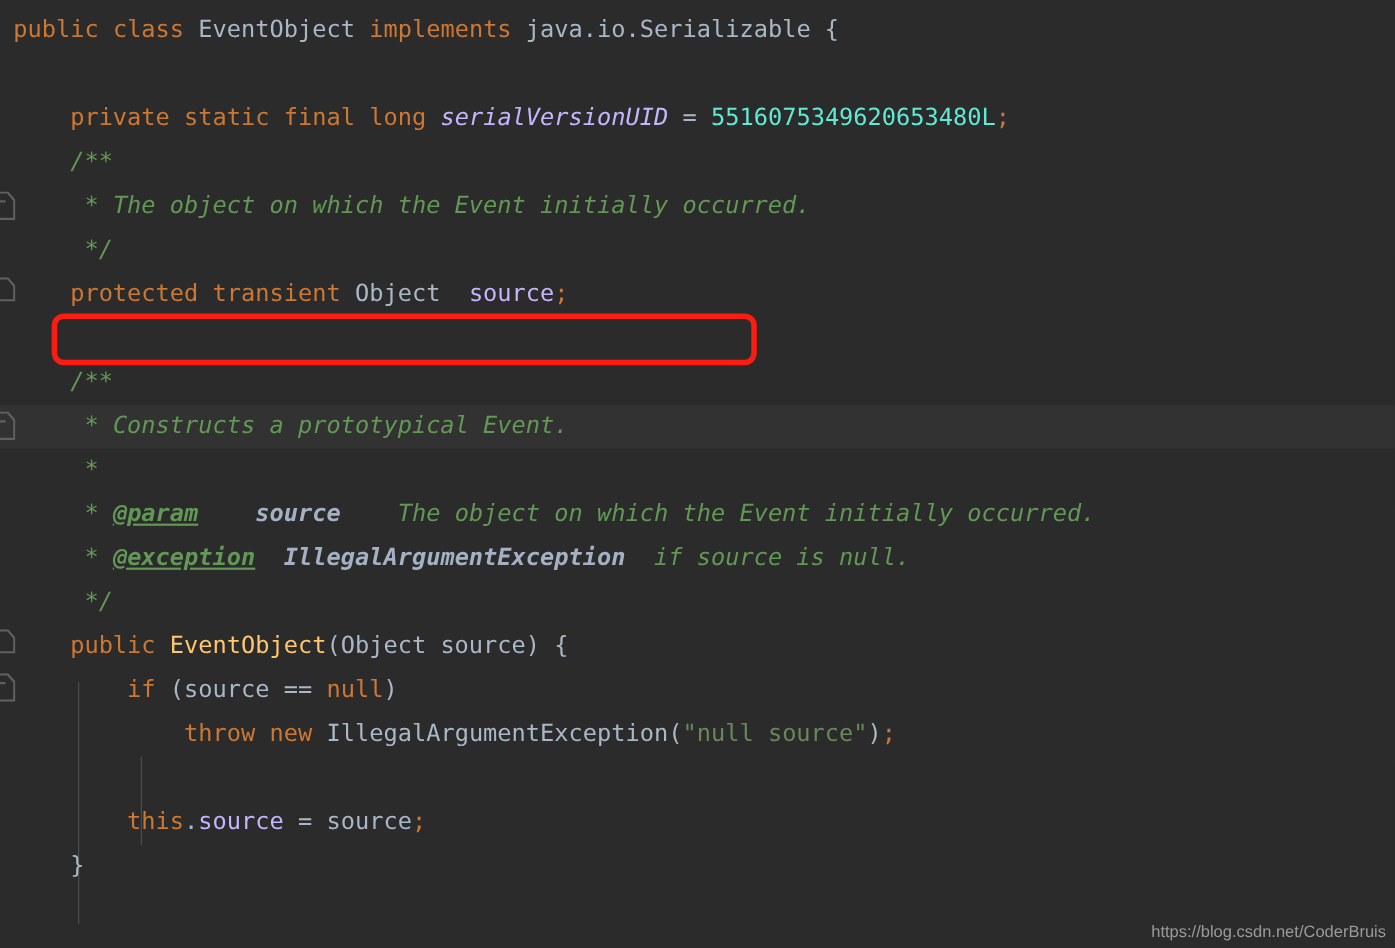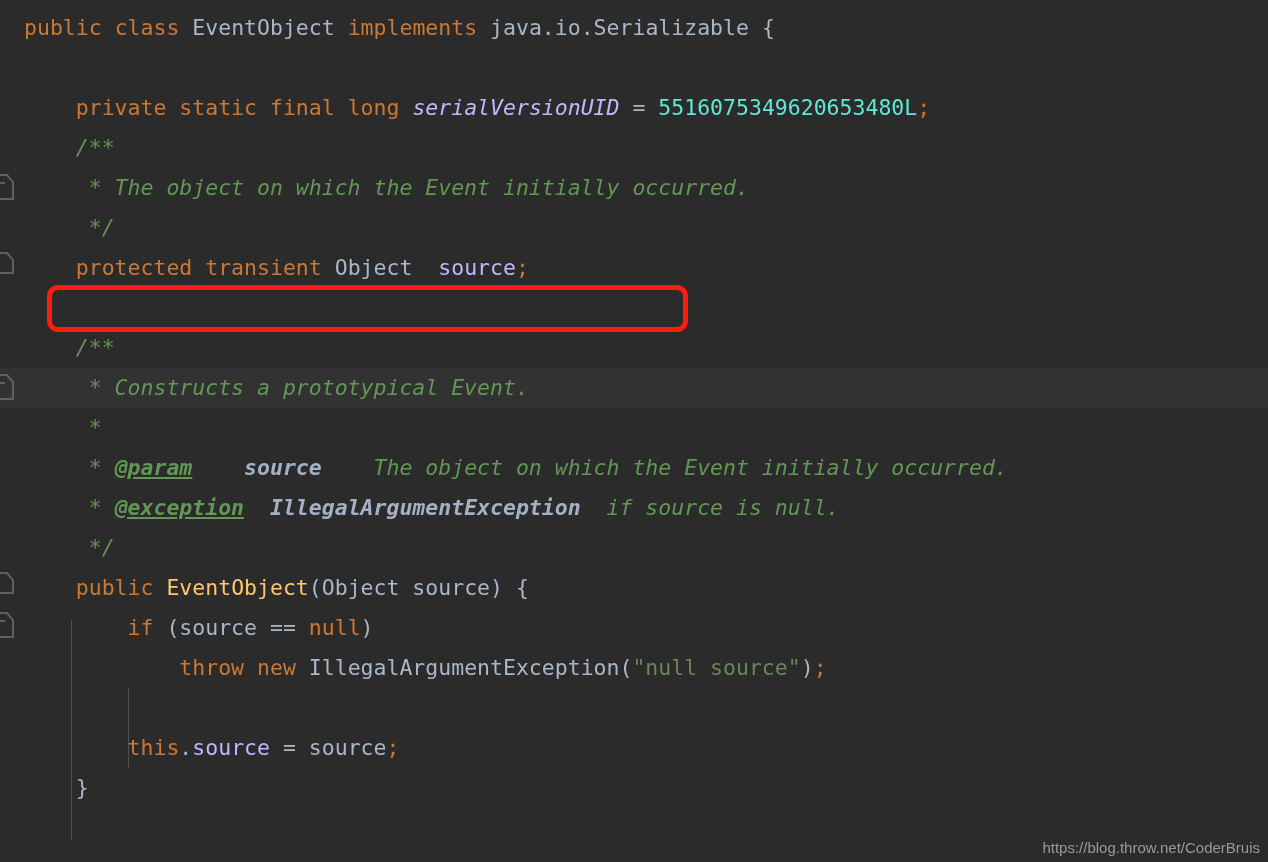--- a/index.html
+++ b/index.html
@@ -52,21 +52,21 @@
     top: 0;
     z-index: 2;
     font-size: 21.5px;
     line-height: 40px;
     white-space: pre;
     color: #a9b7c6;
     letter-spacing: 0px;
   }
   .ln {
     position: absolute;
-    left: 16px;
+    left: 4px;
     height: 40px;
     white-space: pre;
     padding-left: 8px;
   }
 
   
   .kw       { color: #cc7832; }          
   .plain    { color: #a9b7c6; }          
   .clsname  { color: #ffc66d; }          
   .field    { color: #c4b5fd; }          
@@ -137,15 +137,15 @@
     <svg width="22" height="26" viewBox="0 0 22 26">
       <path d="M1 1 H15 L21 8 V25 H1 Z" fill="none" stroke="#606060" stroke-width="2"></path>
       <line x1="5" y1="9" x2="13" y2="9" stroke="#606060" stroke-width="2"></line>
     </svg>
   </div>
 
   <div id="code"><div class="ln" style="top: 8px;"><span class="kw">public</span><span class="plain"> </span><span class="kw">class</span><span class="plain"> </span><span class="plain">EventObject</span><span class="plain"> </span><span class="kw">implements</span><span class="plain"> java.io.Serializable {</span></div><div class="ln" style="top: 48px;"></div><div class="ln" style="top: 88px;"><span class="plain">    </span><span class="kw">private</span><span class="plain"> </span><span class="kw">static</span><span class="plain"> </span><span class="kw">final</span><span class="plain"> </span><span class="kw">long</span><span class="plain"> </span><span class="field" style="font-style: italic;">serialVersionUID</span><span class="plain"> = </span><span class="num">5516075349620653480L</span><span class="kw">;</span></div><div class="ln" style="top: 128px;"><span class="plain">    </span><span class="cmt">/**</span></div><div class="ln" style="top: 168px;"><span class="plain">     </span><span class="cmt">* The object on which the Event initially occurred.</span></div><div class="ln" style="top: 208px;"><span class="plain">     </span><span class="cmt">*/</span></div><div class="ln" style="top: 248px;"><span class="plain">    </span><span class="kw">protected</span><span class="plain"> </span><span class="kw">transient</span><span class="plain"> </span><span class="plain">Object</span><span class="plain">  </span><span class="field">source</span><span class="kw">;</span></div><div class="ln" style="top: 288px;"></div><div class="ln" style="top: 328px;"><span class="plain">    </span><span class="cmt">/**</span></div><div class="ln" style="top: 368px;"><span class="plain">     </span><span class="cmt">* Constructs a prototypical Event.</span></div><div class="ln" style="top: 408px;"><span class="plain">     </span><span class="cmt">*</span></div><div class="ln" style="top: 448px;"><span class="plain">     </span><span class="cmt">* </span><span class="cmt-tag">@param</span><span class="cmt">    </span><span class="cmt-ref">source</span><span class="cmt">    </span><span class="cmt">The object on which the Event initially occurred.</span></div><div class="ln" style="top: 488px;"><span class="plain">     </span><span class="cmt">* </span><span class="cmt-tag">@exception</span><span class="cmt">  </span><span class="cmt-ref">IllegalArgumentException</span><span class="cmt">  </span><span class="cmt">if source is null.</span></div><div class="ln" style="top: 528px;"><span class="plain">     </span><span class="cmt">*/</span></div><div class="ln" style="top: 568px;"><span class="plain">    </span><span class="kw">public</span><span class="plain"> </span><span class="clsname">EventObject</span><span class="plain">(Object source) {</span></div><div class="ln" style="top: 608px;"><span class="plain">        </span><span class="kw">if</span><span class="plain"> (source == </span><span class="kw">null</span><span class="plain">)</span></div><div class="ln" style="top: 648px;"><span class="plain">            </span><span class="kw">throw</span><span class="plain"> </span><span class="kw">new</span><span class="plain"> IllegalArgumentException(</span><span class="str">"null source"</span><span class="plain">)</span><span class="kw">;</span></div><div class="ln" style="top: 688px;"></div><div class="ln" style="top: 728px;"><span class="plain">        </span><span class="kw">this</span><span class="plain">.</span><span class="field">source</span><span class="plain"> = source</span><span class="kw">;</span></div><div class="ln" style="top: 768px;"><span class="plain">    </span><span class="plain">}</span></div></div>
 
   <div id="annotation-box" style="left:47px; top:285px; width:641px; height:47px;"></div>
 
-  <div id="watermark">https://blog.throw.net/CoderBruis</div>
+  <div id="watermark">https://blog.csdn.net/CoderBruis</div>
 
 </div>
 
 </body></html>

